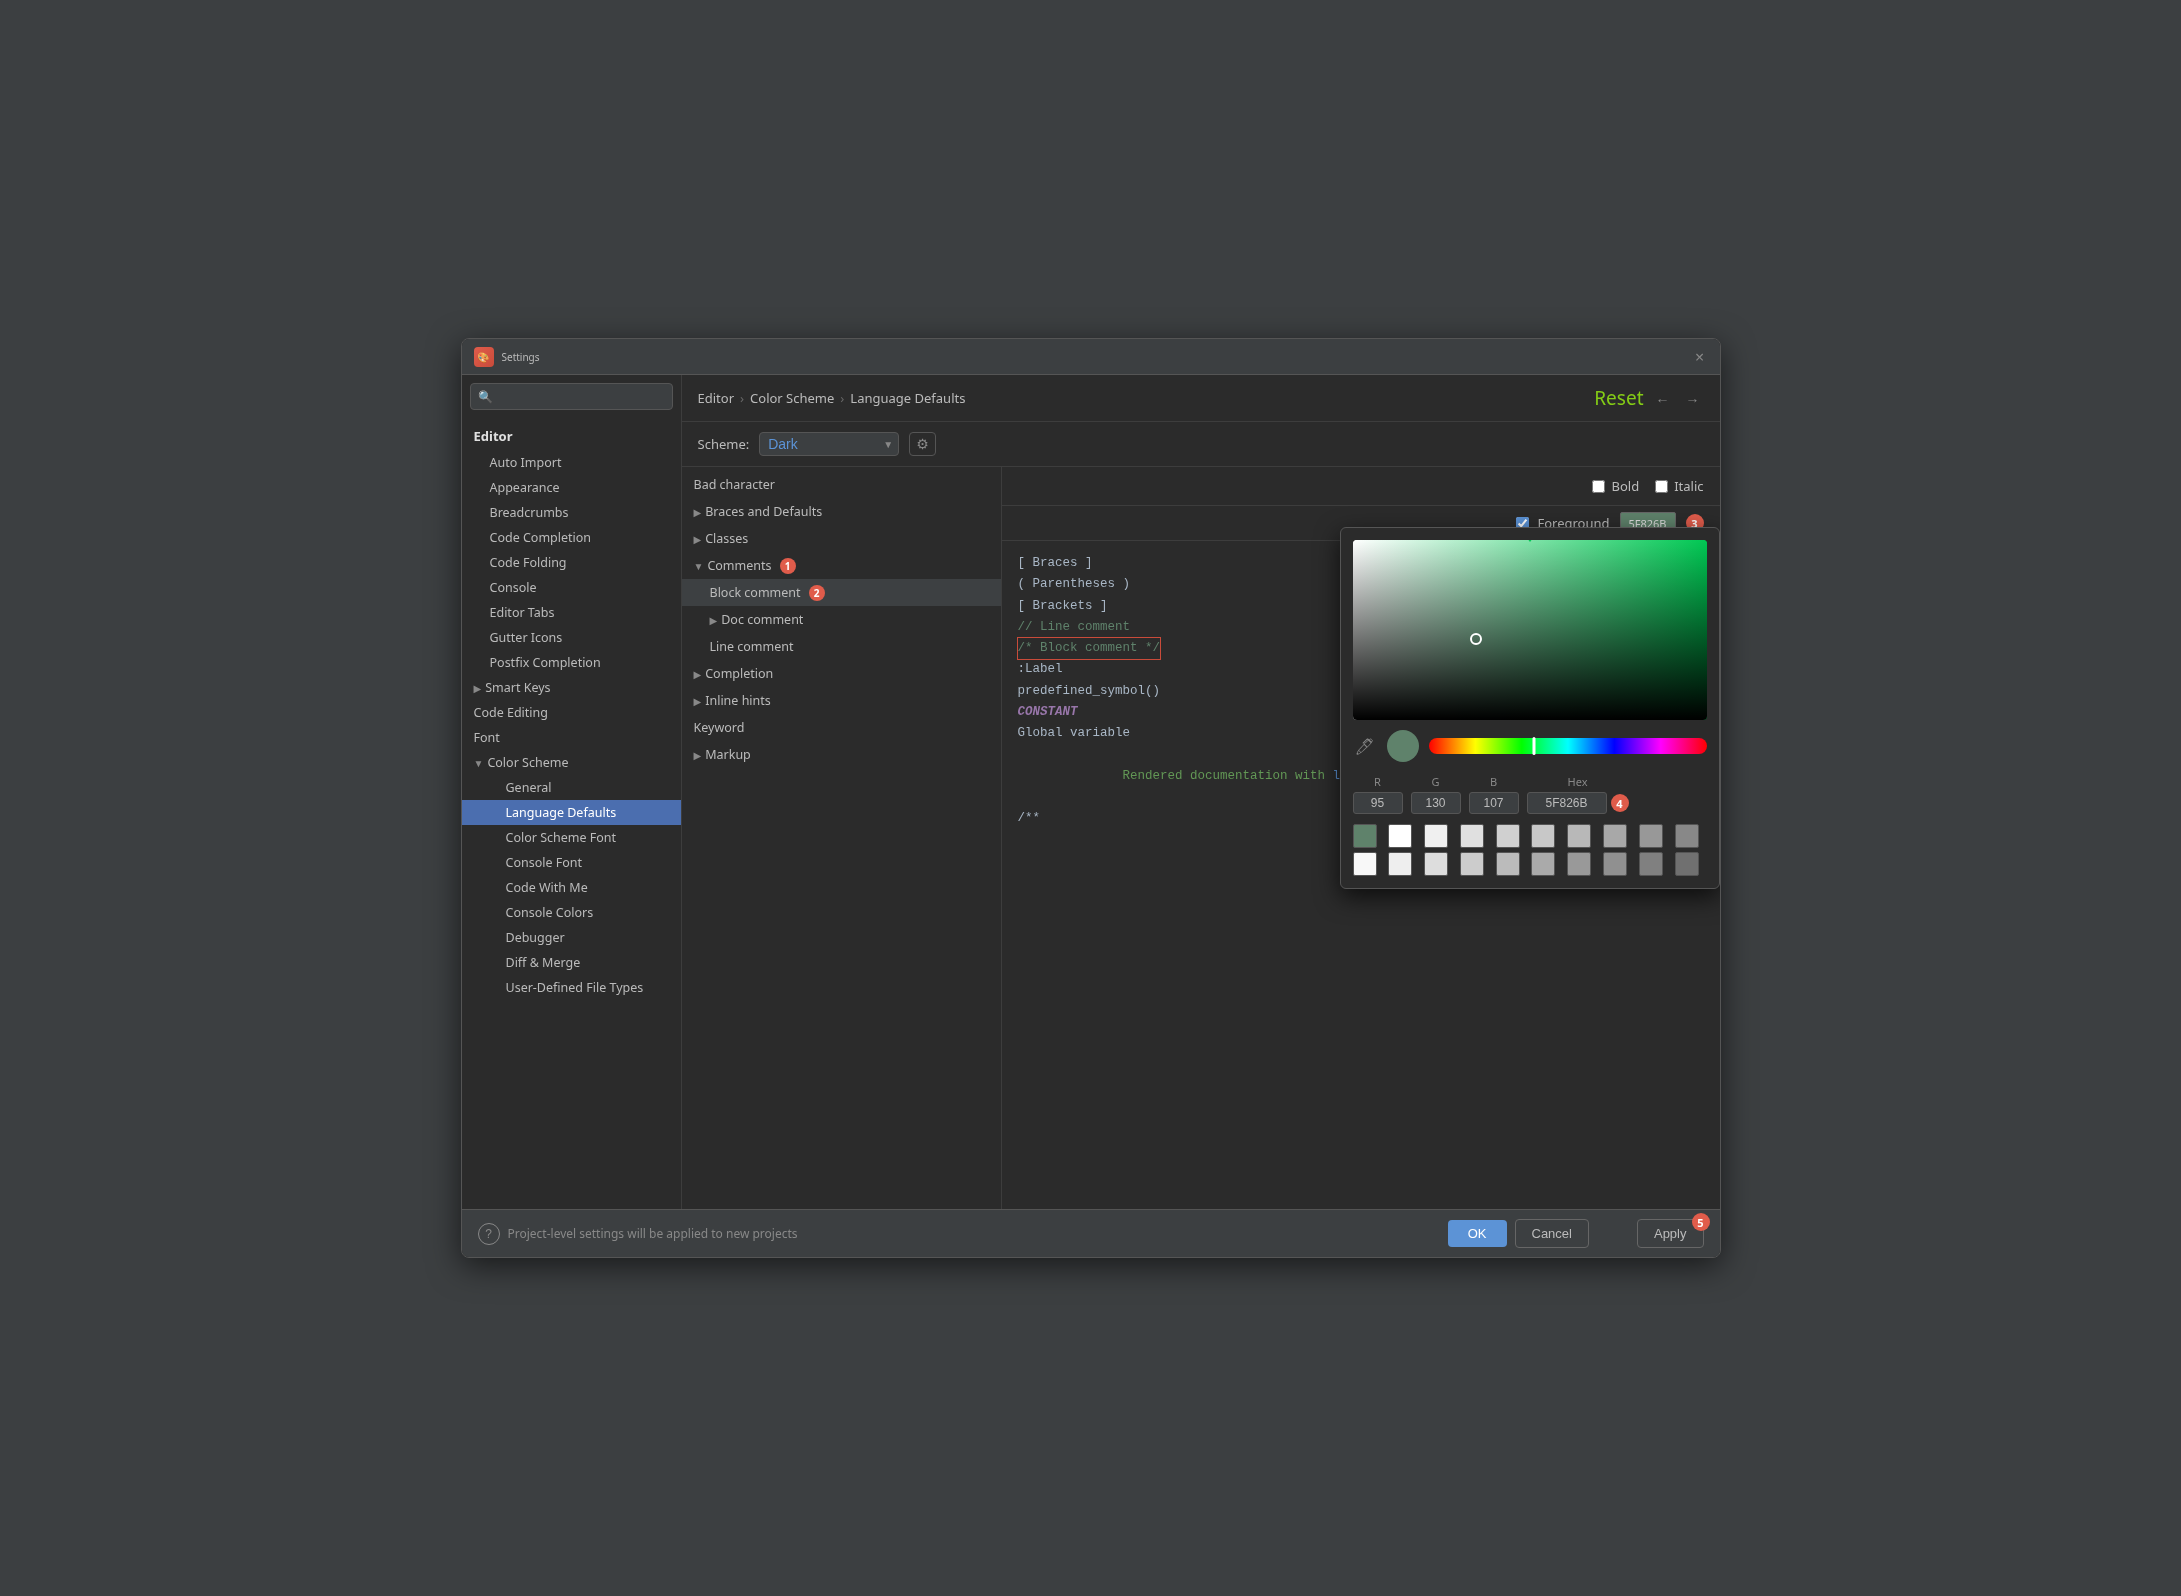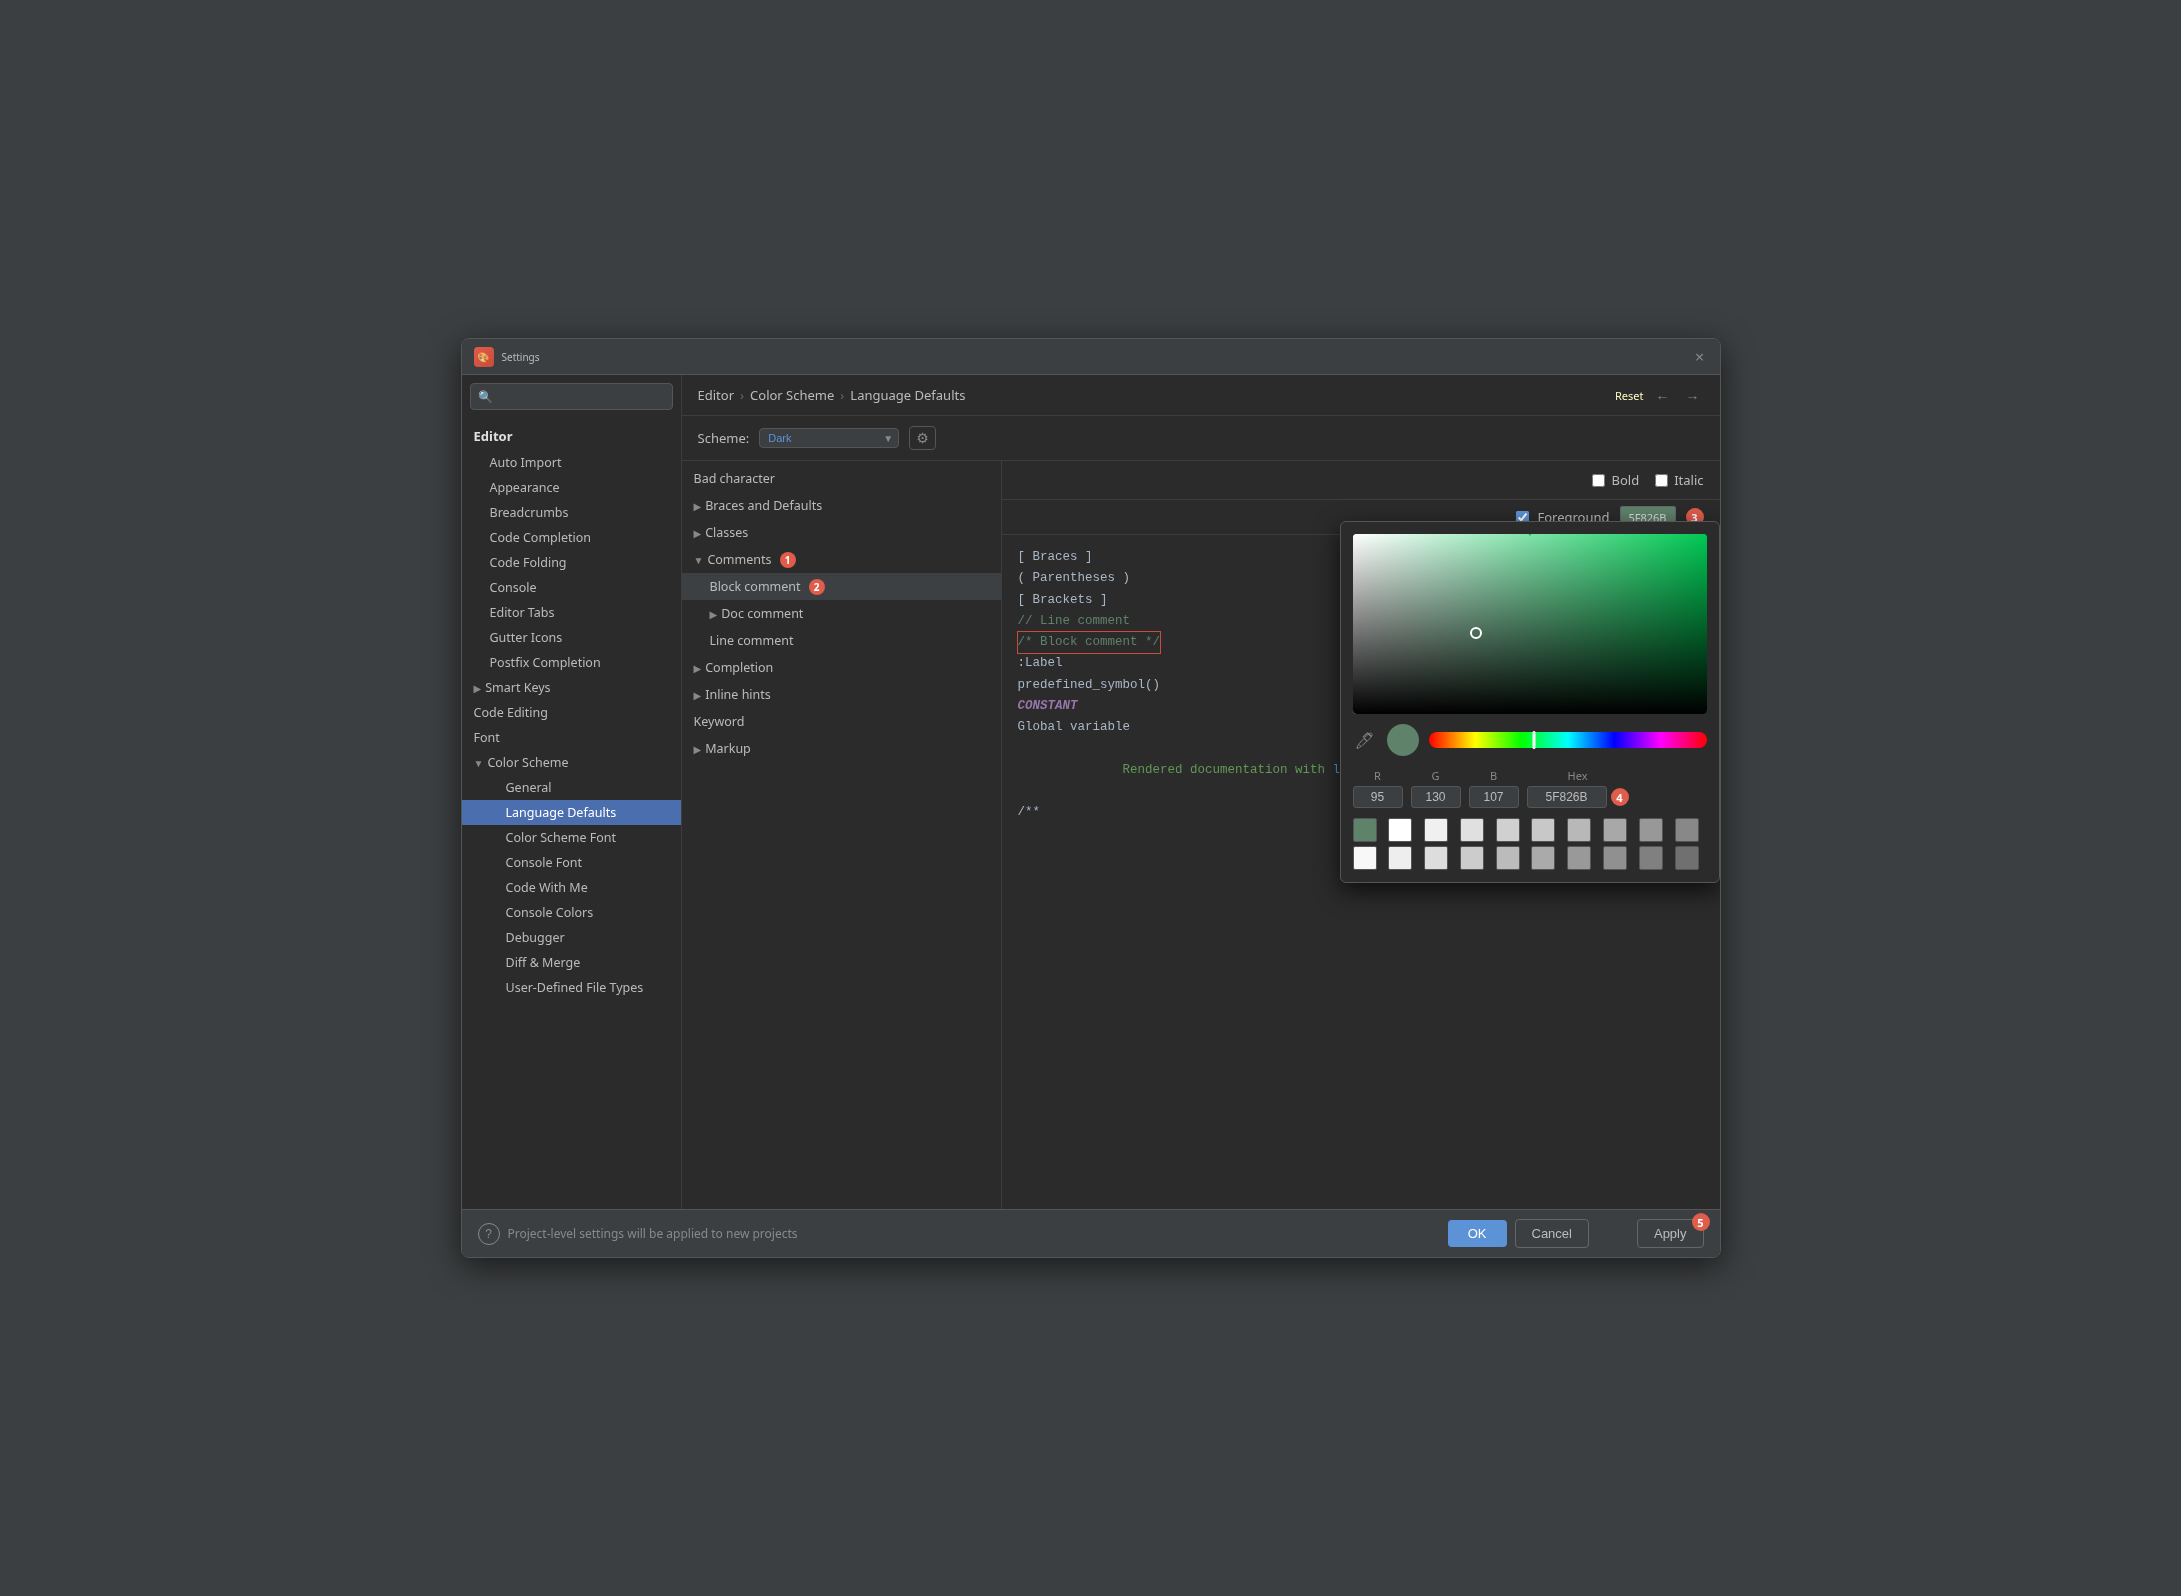--- a/index.html
+++ b/index.html
@@ -157,23 +157,23 @@
       color: #bbbbbb;
       font-size: 13px;
     }
     .breadcrumb-sep { color: #666; }
     .panel-header-actions {
       display: flex;
       align-items: center;
       gap: 8px;
     }
     .reset-btn {
-      color: #fef9c3;
-      cursor: pointer;
-      font-size: 11px;
+      color: #84cc16;
+      cursor: pointer;
+      font-size: 19px;
     }
     .nav-btn {
       background: none;
       border: none;
       color: #888;
       cursor: pointer;
       font-size: 14px;
       padding: 2px 4px;
     }
 
@@ -185,21 +185,21 @@
       gap: 10px;
       border-bottom: 1px solid #3d3d3d;
       flex-shrink: 0;
     }
     .scheme-label { color: #bbbbbb; font-size: 13px; }
     .scheme-select {
       background: #3c3f41;
       border: 1px solid #555;
       border-radius: 4px;
       color: #5c93d6;
-      font-size: 11px;
+      font-size: 14px;
       padding: 3px 24px 3px 8px;
       cursor: pointer;
       appearance: none;
       min-width: 140px;
     }
     .scheme-select-wrapper {
       position: relative;
       display: inline-flex;
       align-items: center;
     }

